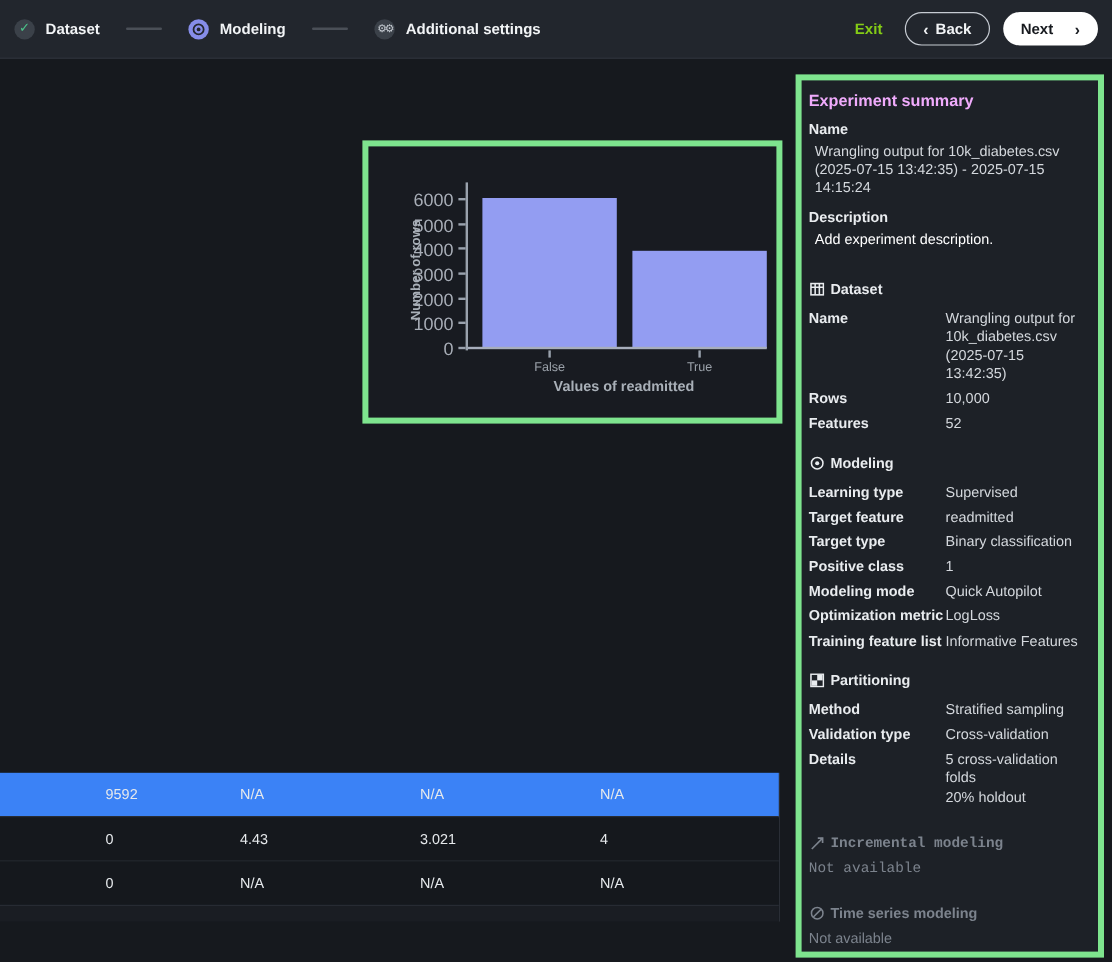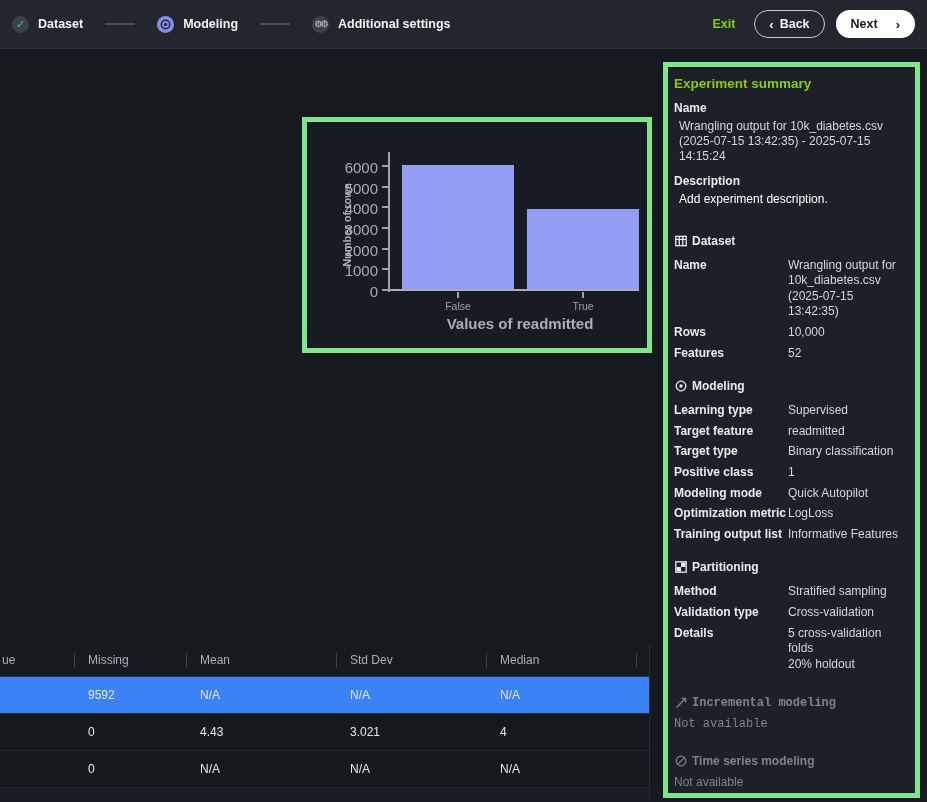--- a/index.html
+++ b/index.html
@@ -33,38 +33,38 @@
   .chart-inner { position:relative; width:100%; height:100%; }
   .chart-plot { position:absolute; left:83px; top:38px; width:257px; height:130px; }
   .yaxis-line { position:absolute; left:-2px; top:-8px; width:2px; height:140px; background:#9aa2ad; }
   .baseline { position:absolute; left:0; bottom:-1px; width:249px; height:2px; background:#a7aebc; z-index:2; }
   .bar { position:absolute; bottom:0; z-index:1; }
   .ytick-mark { position:absolute; width:6px; height:2px; background:#9aa2ad; left:-8px; }
   .ytick-label { position:absolute; width:48px; left:-60px; text-align:right; font-size:15px; color:#a7adb6; }
   .xtick-mark { position:absolute; width:2px; height:6px; background:#9aa2ad; }
   .xcat-label { position:absolute; transform:translateX(-50%); font-size:10.5px; color:#9aa1a9; white-space:nowrap; }
   .ylabel { position:absolute; left:40px; top:103px; transform:translate(-50%,-50%) rotate(-90deg); font-size:11px; font-weight:bold; color:#a9b0b8; white-space:nowrap; }
-  .xlabel { position:absolute; left:213px; top:193px; transform:translateX(-50%); font-size:15px; font-weight:bold; color:#a9b0b8; white-space:nowrap; }
+  .xlabel { position:absolute; left:213px; top:193px; transform:translateX(-50%); font-size:12px; font-weight:bold; color:#a9b0b8; white-space:nowrap; }
 
   
   .stats-table { position:absolute; left:0; top:644px; width:650px; border-right:1px solid #2a2e36; }
   .trow { display:grid; grid-template-columns:75px 112px 150px 150px 150px 13px; align-items:center; }
   .thead { height:33px; border-bottom:1px solid #272b33; background:#16191e; }
   .th { position:relative; font-size:12px; color:#aab0b9; padding-left:13px; height:100%; display:flex; align-items:center; }
   .th:first-child { padding-left:2px; }
   .th .colsep { position:absolute; right:0; top:9px; width:1px; height:15px; background:#3a414b; }
   .tr { height:37px; border-bottom:1px solid #272b33; background:#15181d; }
   .tr.hl { background:#3b82f6; }
   .td { font-size:12px; color:#e6e9ec; padding-left:13px; }
   .tr.partial { height:13px; border-bottom:none; background:#1a1d23; }
 
   
   .sidebar { position:absolute; left:663px; top:62px; width:257px; height:736px; border:5px solid #7ee48e; background:#1d2127; overflow:hidden; }
   .sb-inner { padding:9px 8px 8px 6px; }
-  .sb-title { font-size:13.5px; font-weight:bold; color:#84cc16; margin-bottom:10px; }
+  .sb-title { font-size:13.5px; font-weight:bold; color:#f0abfc; margin-bottom:10px; }
   .sb-field-label { font-size:12px; font-weight:bold; color:#e9ecef; margin-bottom:4px; }
   .sb-field-value { font-size:12px; color:#d4d8dd; line-height:1.27; padding-left:5px; margin-bottom:9px; width:238px; }
   .sb-placeholder { font-size:12px; color:#ffffff; padding-left:5px; cursor:text; margin-bottom:28px; }
   .sb-section { margin-bottom:18px; }
   .sb-sec-head { display:flex; align-items:center; gap:5px; font-size:12px; font-weight:bold; color:#e9ecef; margin-bottom:10px; }
   .sb-sec-head.muted, .sb-sec-head.muted .sicon { color:#7c838d; }
   .sb-sec-head .sicon { display:inline-flex; width:13px; height:13px; align-items:center; justify-content:center; }
   .kv { display:flex; margin-bottom:5px; }
   .kv .k { width:114px; flex:0 0 auto; font-size:12px; font-weight:bold; color:#e9ecef; line-height:1.3; }
   .kv .v { font-size:12px; color:#d4d8dd; line-height:1.3; }
@@ -141,43 +141,20 @@
           <div class="xcat-label" style="left: 68px; top: 140px;">False</div>
           <div class="bar" style="left: 137px; width: 112px; height: 81.5079px; background: rgb(147, 157, 242);"></div>
           <div class="xtick-mark" style="left: 192px; top: 132px;"></div>
           <div class="xcat-label" style="left: 193px; top: 140px;">True</div>
         </div>
       <div class="xlabel">Values of readmitted</div>
     </div>
   </div>
 
   <div class="stats-table">
-    <div class="trow thead">
-      <div class="th">
-          <span>ue</span>
-          <span class="colsep"></span>
-        </div>
-      <div class="th">
-          <span>Missing</span>
-          <span class="colsep"></span>
-        </div>
-      <div class="th">
-          <span>Mean</span>
-          <span class="colsep"></span>
-        </div>
-      <div class="th">
-          <span>Std Dev</span>
-          <span class="colsep"></span>
-        </div>
-      <div class="th">
-          <span>Median</span>
-          <span class="colsep"></span>
-        </div>
-      <div class="th"></div>
-    </div>
     <div class="trow tr hl">
       <div class="td"></div>
       <div class="td">9592</div>
       <div class="td">N/A</div>
       <div class="td">N/A</div>
       <div class="td">N/A</div>
       <div class="td"></div>
     </div>
     <div class="trow tr">
       <div class="td"></div>
@@ -262,21 +239,21 @@
           </div>
         <div class="kv">
             <div class="k">Modeling mode</div>
             <div class="v">Quick Autopilot</div>
           </div>
         <div class="kv">
             <div class="k">Optimization metric</div>
             <div class="v">LogLoss</div>
           </div>
         <div class="kv">
-            <div class="k">Training output list</div>
+            <div class="k">Training feature list</div>
             <div class="v">Informative Features</div>
           </div>
       </div>
 
       <div class="sb-section">
         <div class="sb-sec-head">
           <span class="sicon">
             <svg width="12" height="12" viewBox="0 0 12 12">
                 <rect x="0.8" y="0.8" width="10.4" height="10.4" fill="none" stroke="#e9ecef" stroke-width="1.3"></rect>
                 <rect x="1.5" y="6" width="4.5" height="4.5" fill="#e9ecef"></rect>

